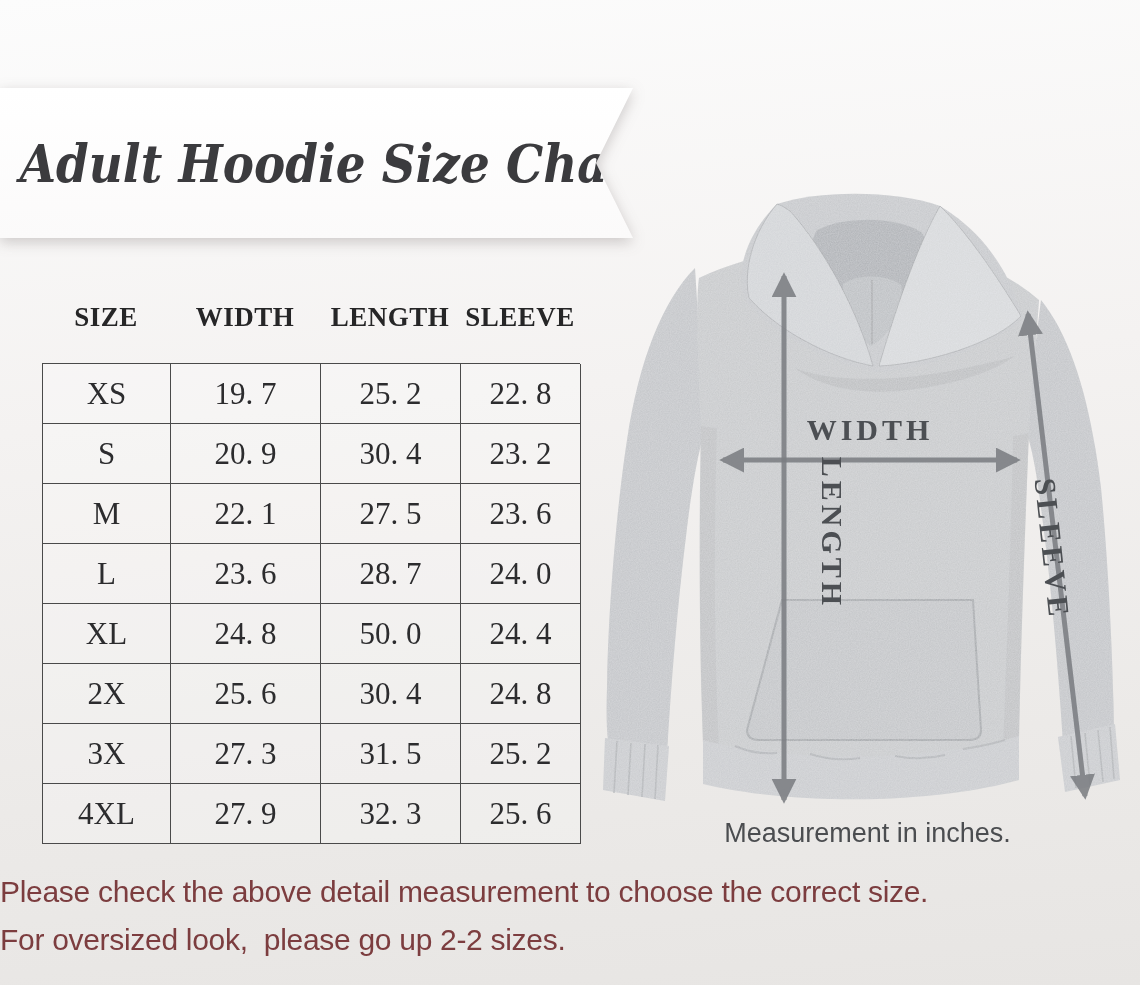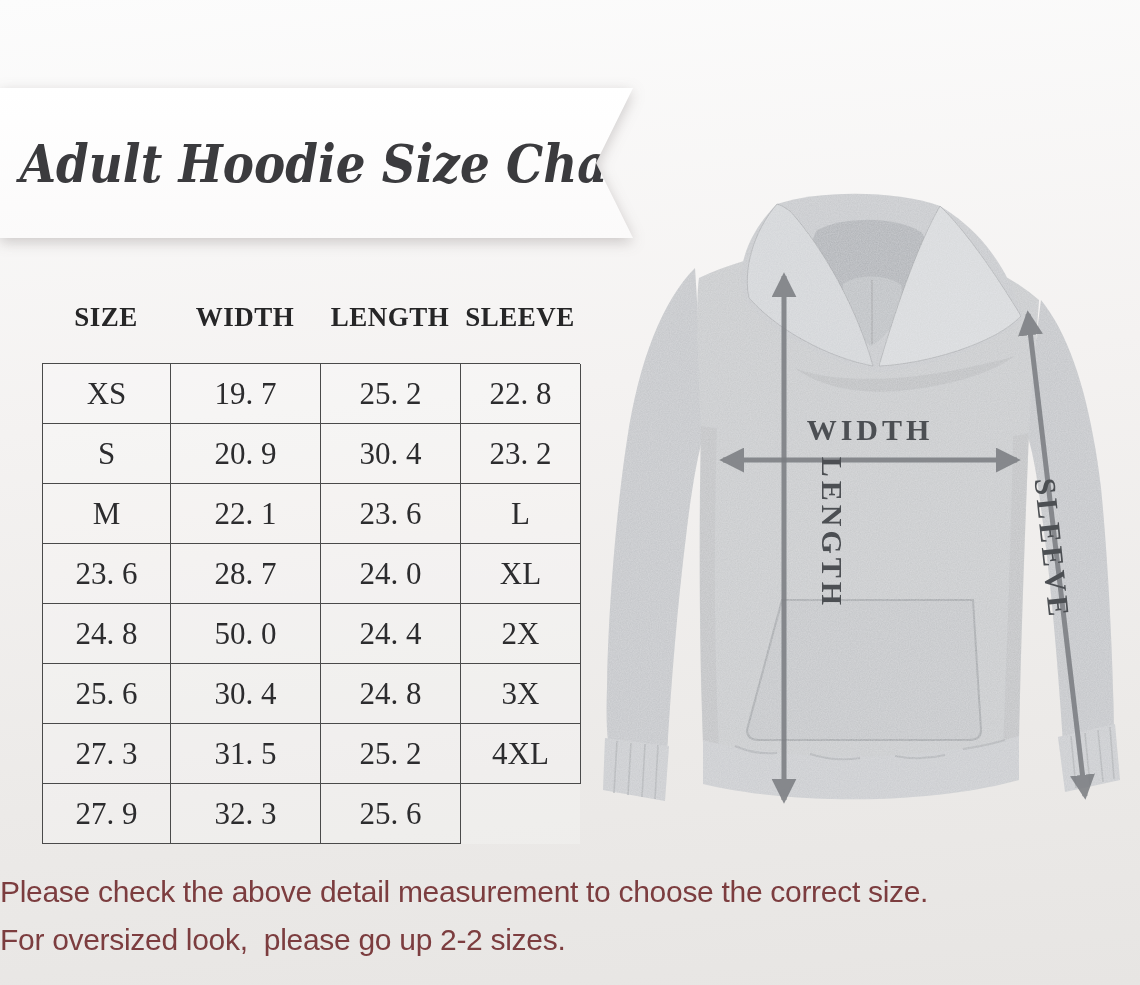--- a/index.html
+++ b/index.html
@@ -70,20 +70,21 @@
         <div class="cell">XS</div>
         <div class="cell">19. 7</div>
         <div class="cell">25. 2</div>
         <div class="cell">22. 8</div>
         <div class="cell">S</div>
         <div class="cell">20. 9</div>
         <div class="cell">30. 4</div>
         <div class="cell">23. 2</div>
         <div class="cell">M</div>
         <div class="cell">22. 1</div>
+        <div class="cell">27. 5</div>
         <div class="cell">23. 6</div>
         <div class="cell">L</div>
         <div class="cell">23. 6</div>
         <div class="cell">28. 7</div>
         <div class="cell">24. 0</div>
         <div class="cell">XL</div>
         <div class="cell">24. 8</div>
         <div class="cell">50. 0</div>
         <div class="cell">24. 4</div>
         <div class="cell">2X</div>
@@ -170,19 +171,20 @@
 
     <line class="arrow" x1="128" y1="272" x2="422" y2="272" marker-start="url(#ah)" marker-end="url(#ah)"></line>
     <line class="arrow" x1="189" y1="88" x2="189" y2="612" marker-start="url(#ah)" marker-end="url(#ah)"></line>
     <line class="arrow" x1="433" y1="126" x2="490" y2="608" marker-start="url(#ah)" marker-end="url(#ah)"></line>
 
     <text class="measure-label" x="275" y="252" text-anchor="middle">WIDTH</text>
     <text class="measure-label" transform="translate(227,345) rotate(90)" text-anchor="middle">LENGTH</text>
     <text class="measure-label" transform="translate(447,362) rotate(84)" text-anchor="middle">SLEEVE</text>
   </svg>
 
+  <div class="caption">Measurement in inches.</div>
 
   <footer class="note">
     <div class="note-line">Please check the above detail measurement to choose the correct size.</div>
     <div class="note-line">For oversized look,  please go up 2-2 sizes.</div>
   </footer>
 
 </div>
 
 </body></html>

